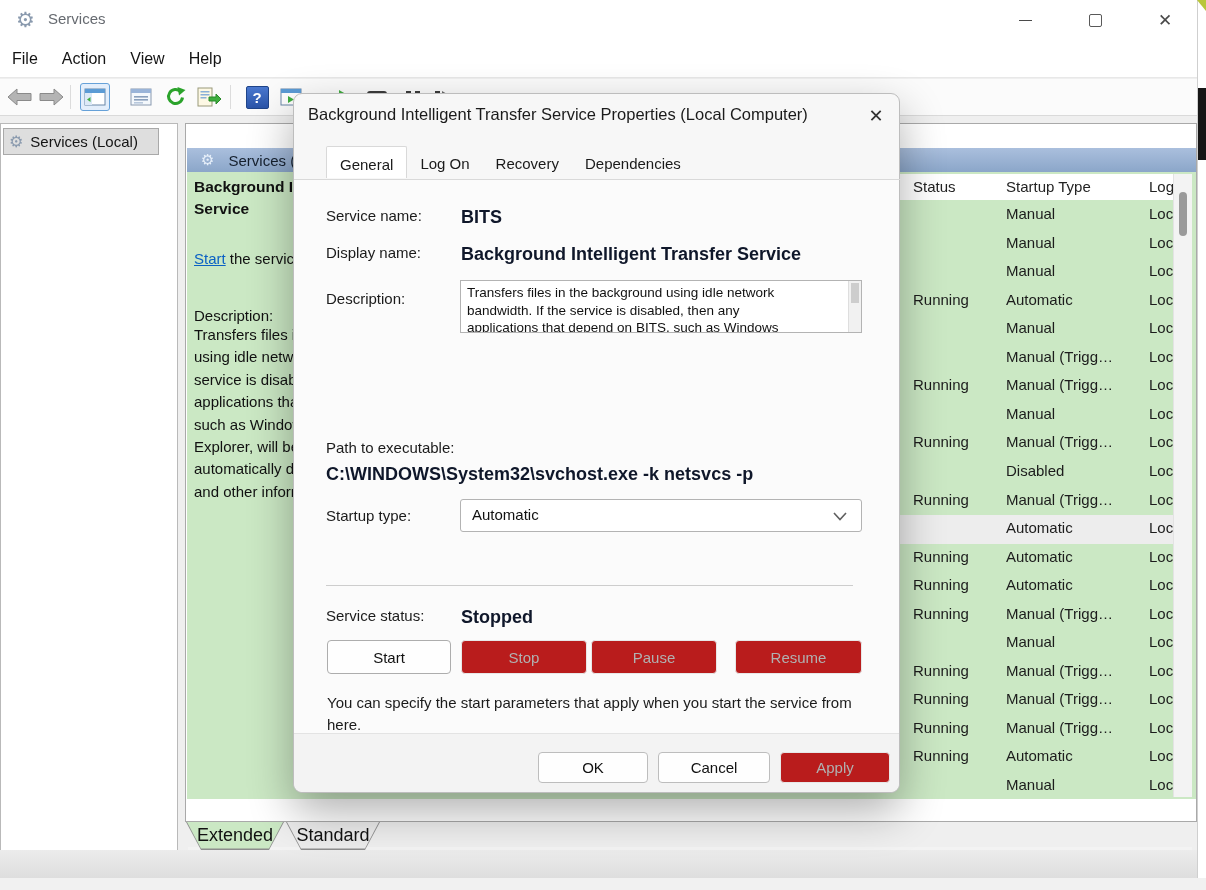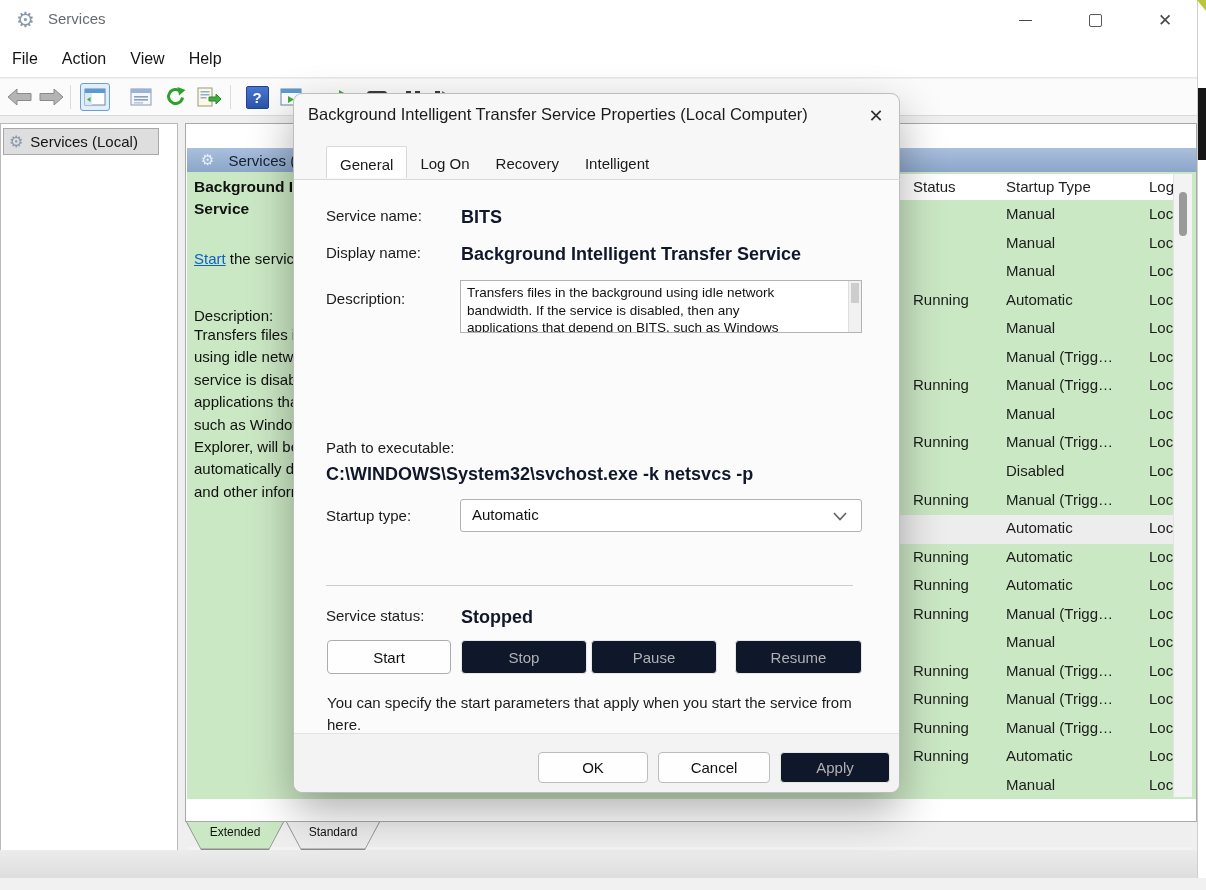--- a/index.html
+++ b/index.html
@@ -62,21 +62,21 @@
 
   .vscroll { left:986px; top:2px; width:19px; height:623px; background:#f3f3f3; border-left:1px solid #e3e3e3; }
   .vthumb { left:5px; top:18px; width:8px; height:44px; background:#9a9a9a; border-radius:4px; }
   .hscroll { left:1px; top:675px; width:1004px; height:17px; background:#f3f3f3; }
   .hthumb { left:327px; top:4px; width:397px; height:9px; background:#848484; border-radius:5px; }
 
   
   .vtab { top:822px; height:28px; }
   .vtab .shape { position:absolute; inset:0; clip-path:polygon(0 0,100% 0,calc(100% - 15px) 100%,15px 100%); background:#8d8d8d; }
   .vtab .fill { position:absolute; left:1px; top:0; right:1px; bottom:1.5px; clip-path:polygon(0 0,100% 0,calc(100% - 14px) 100%,14px 100%); }
-  .vtab .lbl { position:absolute; width:100%; text-align:center; top:3px; font-size:12px; color:#111; }
+  .vtab .lbl { position:absolute; width:100%; text-align:center; top:3px; font-size:18px; color:#111; }
   .statusarea { left:0; top:850px; width:1197px; height:28px; background:linear-gradient(#ececec,#dedede); }
 
   
   .pagebar { left:1197px; top:0; width:9px; height:878px; background:#ffffff; border-left:1px solid #cfcfcf; }
   .pagethumb { left:1198px; top:88px; width:8px; height:72px; background:#161616; }
   .corner-tri { left:1197px; top:0; width:0; height:0; border-left:9px solid transparent; border-top:11px solid #b9c63a; }
 
   
   .banner { left:0; top:878px; width:1206px; height:12px; background:#3a3a3a; overflow:hidden; }
   .banner-text { left:20px; top:1px; font-size:15px; color:#cfcfcf; white-space:nowrap; }
@@ -107,21 +107,21 @@
   .desc-sb-thumb { position:absolute; left:2px; top:2px; width:8px; height:20px; background:#cdcdcd; }
 
   .combo { left:166px; top:319px; width:402px; height:33px; background:#ffffff; border:1px solid #b3b3b3; border-radius:3px; }
   .combo-text { position:absolute; left:11px; top:6px; font-size:15px; color:#111; }
   .combo-chev { position:absolute; right:14px; top:12px; }
 
   .dlg-divider { left:32px; top:405px; width:527px; height:1px; background:#cdcdcd; }
 
   .btn { position:absolute; height:34px; font-size:15px; display:flex; align-items:center; justify-content:center;
     background:#fefefe; border:1px solid #bdbdbd; border-radius:4px; color:#111; }
-  .btn.disabled { background:#0f172a; border-color:#e7e7e7; color:#b1b1b1; }
+  .btn.disabled { background:#b91c1c; border-color:#e7e7e7; color:#b1b1b1; }
 
   .hint { left:33px; top:512px; width:545px; font-size:15px; line-height:22px; color:#1b1b1b; }
   .param-input { left:194px; top:568px; width:374px; height:33px; background:#ffffff; border:1px solid #dedede;
     border-bottom:1px solid #ababab; border-radius:4px; font-size:15px; padding:0 8px;
     font-family:"Liberation Sans","DejaVu Sans",sans-serif; }
 
   .dlg-footer { left:0; top:639px; width:605px; height:59px; background:#f3f3f3; border-top:1px solid #e3e3e3;
     border-radius:0 0 9px 9px; }
   .fbtn { position:absolute; top:18px; height:31px; }
 </style>
@@ -438,21 +438,21 @@
     <div class="abs dlg-close">
         <span>✕</span>
       </div>
 
     <div class="abs dlg-tabline"></div>
     <div class="abs dlg-tabs">
 
     <div class="dlg-tab active">General</div>
         <div class="dlg-tab">Log On</div>
         <div class="dlg-tab">Recovery</div>
-        <div class="dlg-tab">Intelligent</div>
+        <div class="dlg-tab">Dependencies</div>
       </div>
 
     <div class="abs dlg-body">
       <span class="dlg-label" style="left:32px; top:27px">Service name:</span>
       <span class="dlg-value" style="left:167px; top:27px">BITS</span>
 
       <span class="dlg-label" style="left:32px; top:64px">Display name:</span>
       <span class="dlg-value" style="left:167px; top:64px">Background Intelligent Transfer Service</span>
 
       <span class="dlg-label" style="left:32px; top:110px">Description:</span>

